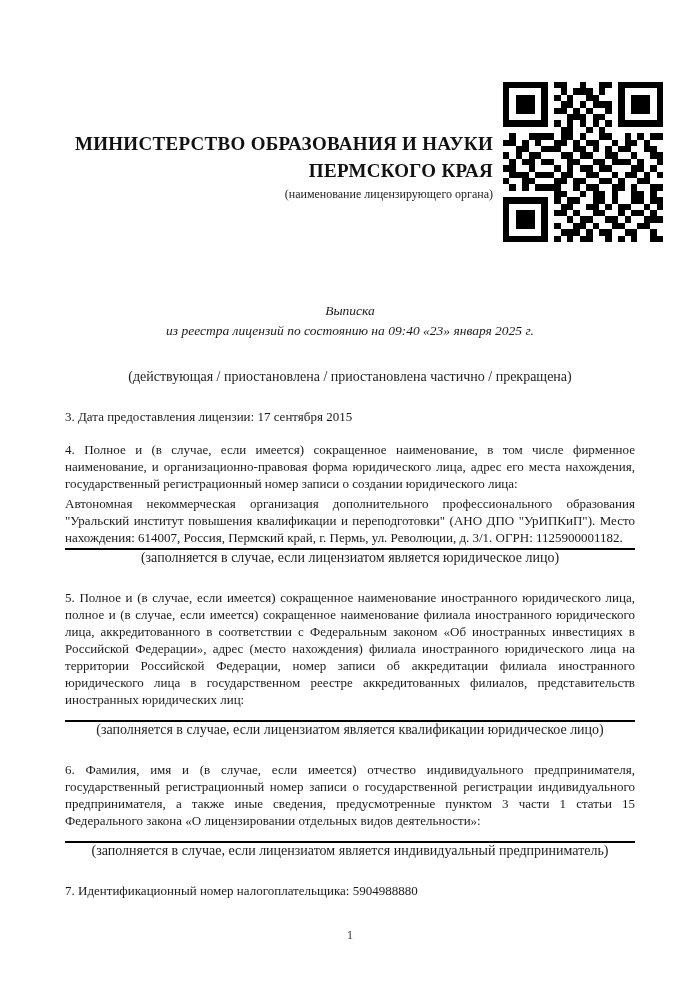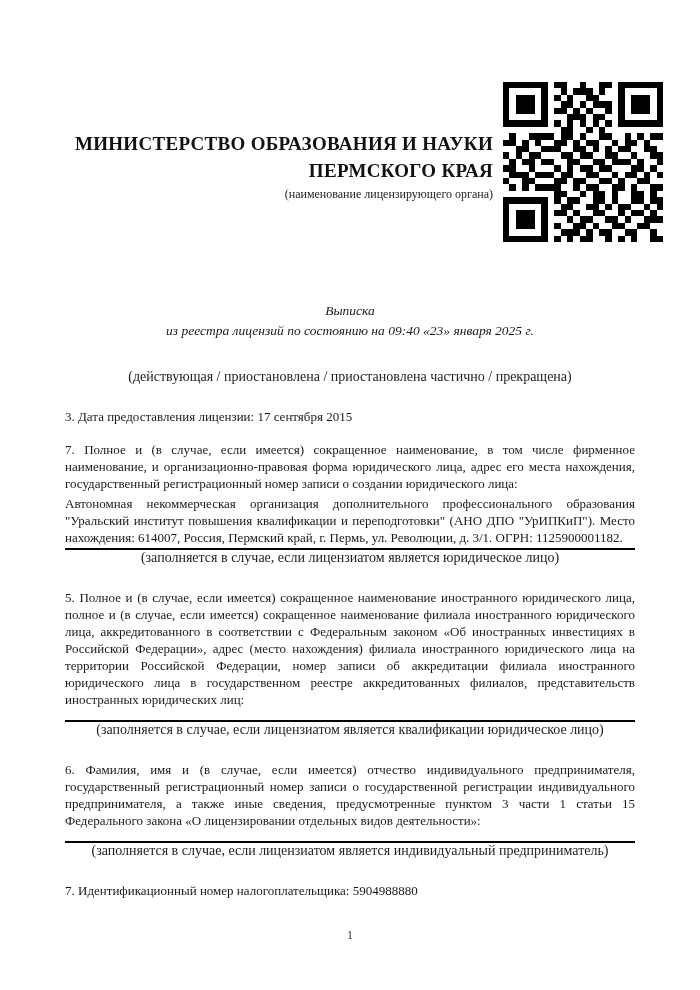--- a/index.html
+++ b/index.html
@@ -671,21 +671,21 @@
     <div>из реестра лицензий по состоянию на 09:40 «23» января 2025 г.</div>
   </div>
 
   <div class="content">
 
     <div class="note">(действующая / приостановлена / приостановлена частично / прекращена)</div>
 
 
     <p class="item mt18">3. Дата предоставления лицензии: 17 сентября 2015</p>
 
-    <p class="item just mt16">7. Полное и (в случае, если имеется) сокращенное наименование, в том числе фирменное наименование, и организационно-правовая форма юридического лица, адрес его места нахождения, государственный регистрационный номер записи о создании юридического лица:</p>
+    <p class="item just mt16">4. Полное и (в случае, если имеется) сокращенное наименование, в том числе фирменное наименование, и организационно-правовая форма юридического лица, адрес его места нахождения, государственный регистрационный номер записи о создании юридического лица:</p>
     <p class="item just mt3">Автономная некоммерческая организация дополнительного профессионального образования "Уральский институт повышения квалификации и переподготовки" (АНО ДПО "УрИПКиП"). Место нахождения: 614007, Россия, Пермский край, г. Пермь, ул. Революции, д. 3/1. ОГРН: 1125900001182.</p>
     <hr class="rule">
     <div class="note">(заполняется в случае, если лицензиатом является юридическое лицо)</div>
 
     <p class="item just mt18">5. Полное и (в случае, если имеется) сокращенное наименование иностранного юридического лица, полное и (в случае, если имеется) сокращенное наименование филиала иностранного юридического лица, аккредитованного в соответствии с Федеральным законом «Об иностранных инвестициях в Российской Федерации», адрес (место нахождения) филиала иностранного юридического лица на территории Российской Федерации, номер записи об аккредитации филиала иностранного юридического лица в государственном реестре аккредитованных филиалов, представительств иностранных юридических лиц:</p>
     <hr class="rule-blank">
     <div class="note">(заполняется в случае, если лицензиатом является квалификации юридическое лицо)</div>
 
     <p class="item just mt18">6. Фамилия, имя и (в случае, если имеется) отчество индивидуального предпринимателя, государственный регистрационный номер записи о государственной регистрации индивидуального предпринимателя, а также иные сведения, предусмотренные пунктом 3 части 1 статьи 15 Федерального закона «О лицензировании отдельных видов деятельности»:</p>
     <hr class="rule-blank">

